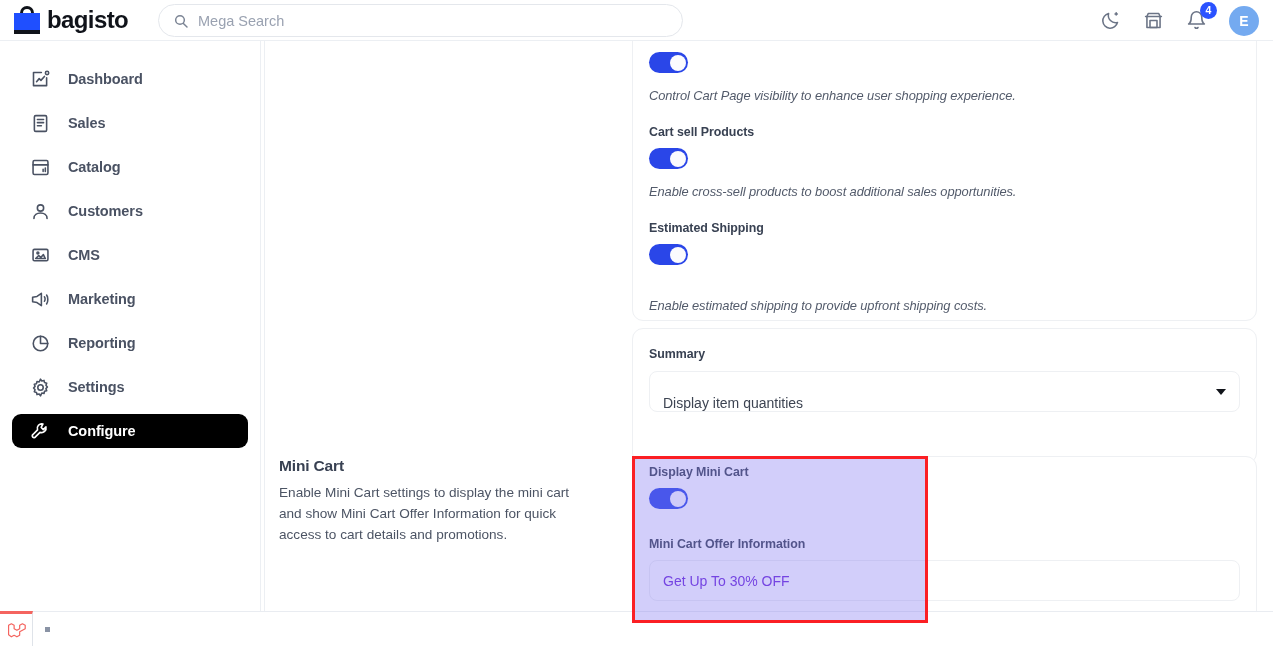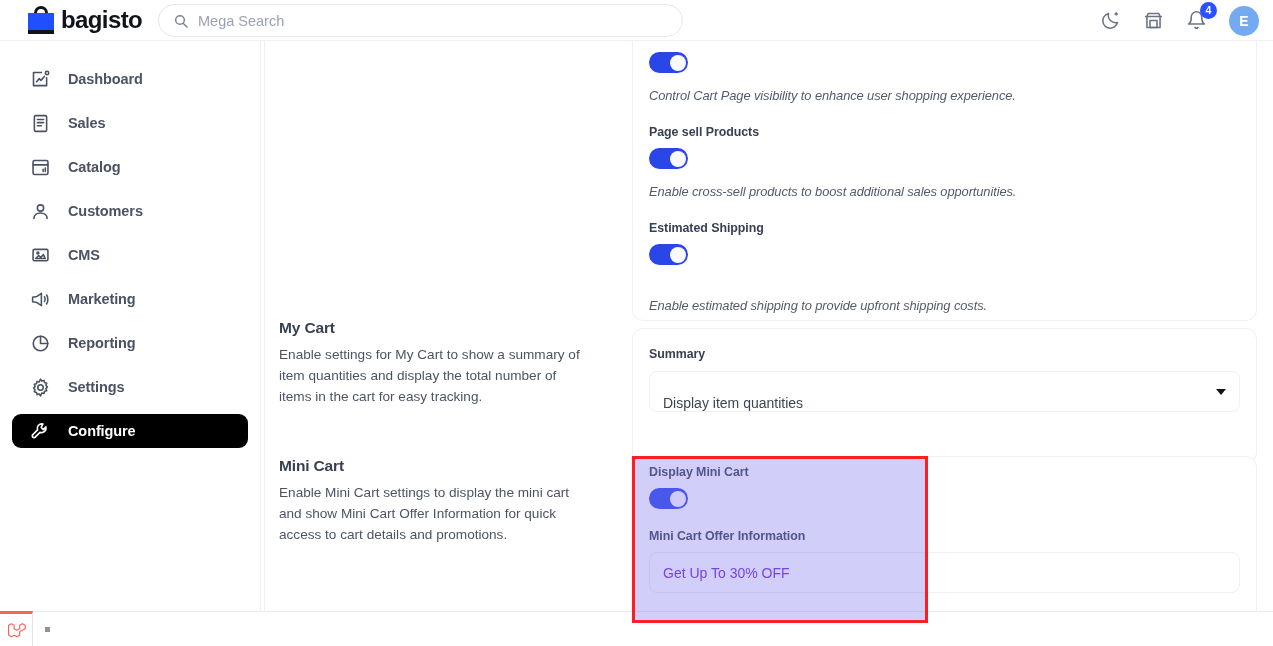--- a/index.html
+++ b/index.html
@@ -12,21 +12,21 @@
   }
 
   #app { position: relative; width: 1273px; height: 646px; background:#ffffff; }
 
   
   .header {
     position: absolute; top:0; left:0; width:1273px; height:41px;
     background:#ffffff; border-bottom:1px solid #eceff3;
     display:flex; align-items:center; z-index:40;
   }
-  .brand { display:flex; align-items:center; gap:7px; margin-left:28px; width:128px; }
+  .brand { display:flex; align-items:center; gap:7px; margin-left:14px; width:128px; }
   .brand-mark { width:26px; height:28px; position:relative; }
   .brand-mark .bag-body {
     position:absolute; left:0; top:7px; width:26px; height:21px;
     background:#1f4fff;
   }
   .brand-mark .bag-base {
     position:absolute; left:0; bottom:0; width:26px; height:4px; background:#10131a;
   }
   .brand-mark .bag-handle {
     position:absolute; left:6px; top:0px; width:14px; height:14px;
@@ -302,34 +302,30 @@
   <div class="content-divider"></div>
 
   <div class="content">
 
     <div class="card" style="left:367px; top:-80px; width:625px; height:360px;">
       <div class="card-pad" style="padding-top:90px;">
 
         <span class="toggle"></span>
         <div class="field-help" style="margin-top:11px;">Control Cart Page visibility to enhance user shopping experience.</div>
 
-        <div class="field-label" style="margin-top:22px;">Page sell Products</div>
+        <div class="field-label" style="margin-top:22px;">Cart sell Products</div>
         <span class="toggle" style="margin-top:9px;"></span>
         <div class="field-help" style="margin-top:11px;">Enable cross-sell products to boost additional sales opportunities.</div>
 
         <div class="field-label" style="margin-top:22px;">Estimated Shipping</div>
         <span class="toggle" style="margin-top:9px;"></span>
         <div class="field-help" style="margin-top:29px;">Enable estimated shipping to provide upfront shipping costs.</div>
       </div>
     </div>
 
-    <div class="section" style="left:14px; top:278px;">
-      <div class="sec-title">My Cart</div>
-      <div class="sec-desc">Enable settings for My Cart to show a summary of item quantities and display the total number of items in the cart for easy tracking.</div>
-    </div>
 
     <div class="card" style="left:367px; top:287px; width:625px; height:136px;">
       <div class="card-pad">
         <div class="field-label">Summary</div>
         <div class="select-box" style="margin-top:10px;">
           <span class="select-value">Display item quantities</span>
           <span class="select-caret"></span>
         </div>
       </div>
     </div>
@@ -337,21 +333,21 @@
     <div class="section" style="left:14px; top:416px;">
       <div class="sec-title">Mini Cart</div>
       <div class="sec-desc">Enable Mini Cart settings to display the mini cart and show Mini Cart Offer Information for quick access to cart details and promotions.</div>
     </div>
 
     <div class="card" style="left:367px; top:415px; width:625px; height:168px;">
       <div class="card-pad" style="padding-top:8px;">
         <div class="field-label">Display Mini Cart</div>
         <span class="toggle" style="margin-top:9px;"></span>
 
-        <div class="field-label" style="margin-top:16px;">Mini Cart Offer Information</div>
+        <div class="field-label" style="margin-top:24px;">Mini Cart Offer Information</div>
         <input class="text-input" style="margin-top: 9px;" type="text" value="Get Up To 30% OFF">
       </div>
     </div>
 
   </div>
 
   <div class="highlight-overlay"></div>
 
   <div class="bottom-rule"></div>
   <div class="debugbar">

